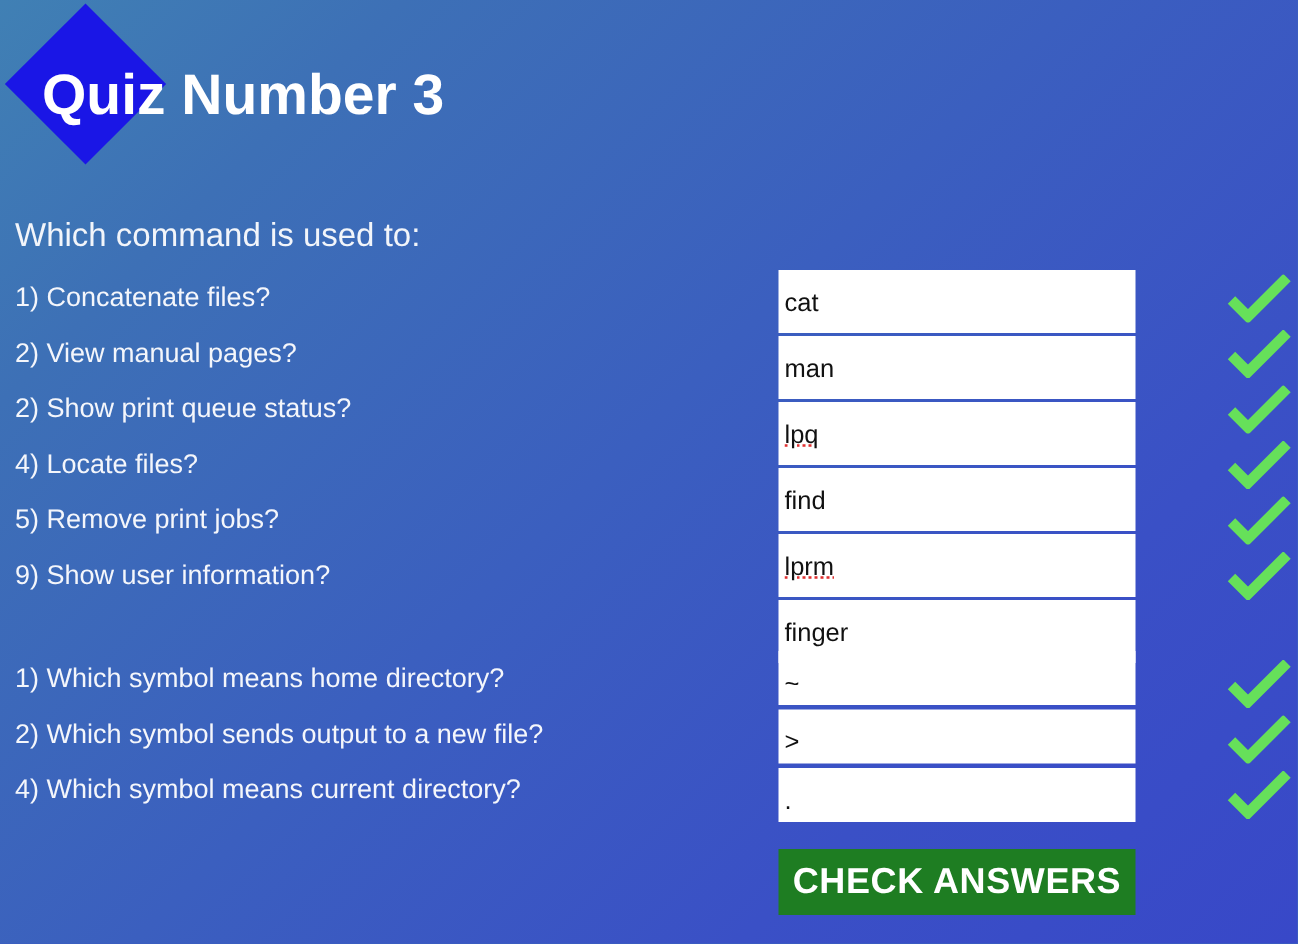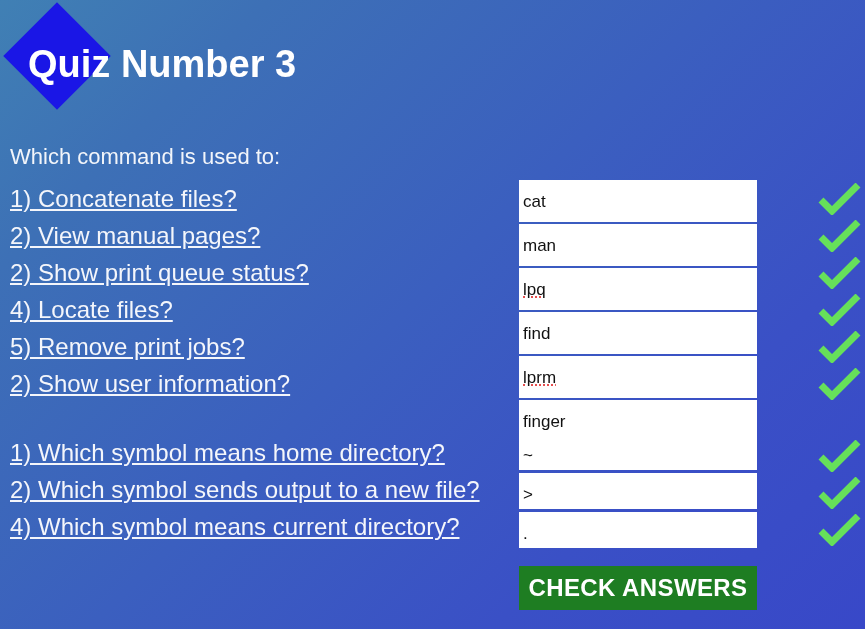--- a/index.html
+++ b/index.html
@@ -59,23 +59,22 @@
     top: 145px;
     font-size: 22px;
     color: #f2f5fa;
     line-height: 24px;
     white-space: nowrap;
   }
 
   .qcol {
     position: absolute;
     left: 10px;
-    font-size: 24px;
+    font-size: 18px;
     color: #f4f6fb;
-    text-decoration: underline;
   }
   #group1-questions { top: 186px; }
   #group2-questions { top: 440px; }
   .qrow {
     height: 37px;
     line-height: 25px;
     white-space: nowrap;
   }
   #group2-questions .qrow { height: 37px; }
 
@@ -161,21 +160,21 @@
   </div>
 
   <div id="intro">Which command is used to:</div>
 
   <div class="qcol" id="group1-questions">
     <div class="qrow">1) Concatenate files?</div>
     <div class="qrow">2) View manual pages?</div>
     <div class="qrow">2) Show print queue status?</div>
     <div class="qrow">4) Locate files?</div>
     <div class="qrow">5) Remove print jobs?</div>
-    <div class="qrow">2) Show user information?</div>
+    <div class="qrow">9) Show user information?</div>
   </div>
 
   <div class="acol" id="group1-answers">
     <input class="afield" type="text" value="cat" style="">
     <input class="afield" type="text" value="man" style="">
     <input class="afield misspelled" type="text" value="lpq" style="">
     <input class="afield" type="text" value="find" style="">
     <input class="afield misspelled" type="text" value="lprm" style="">
     <input class="afield" type="text" value="finger" style="">
   </div>

